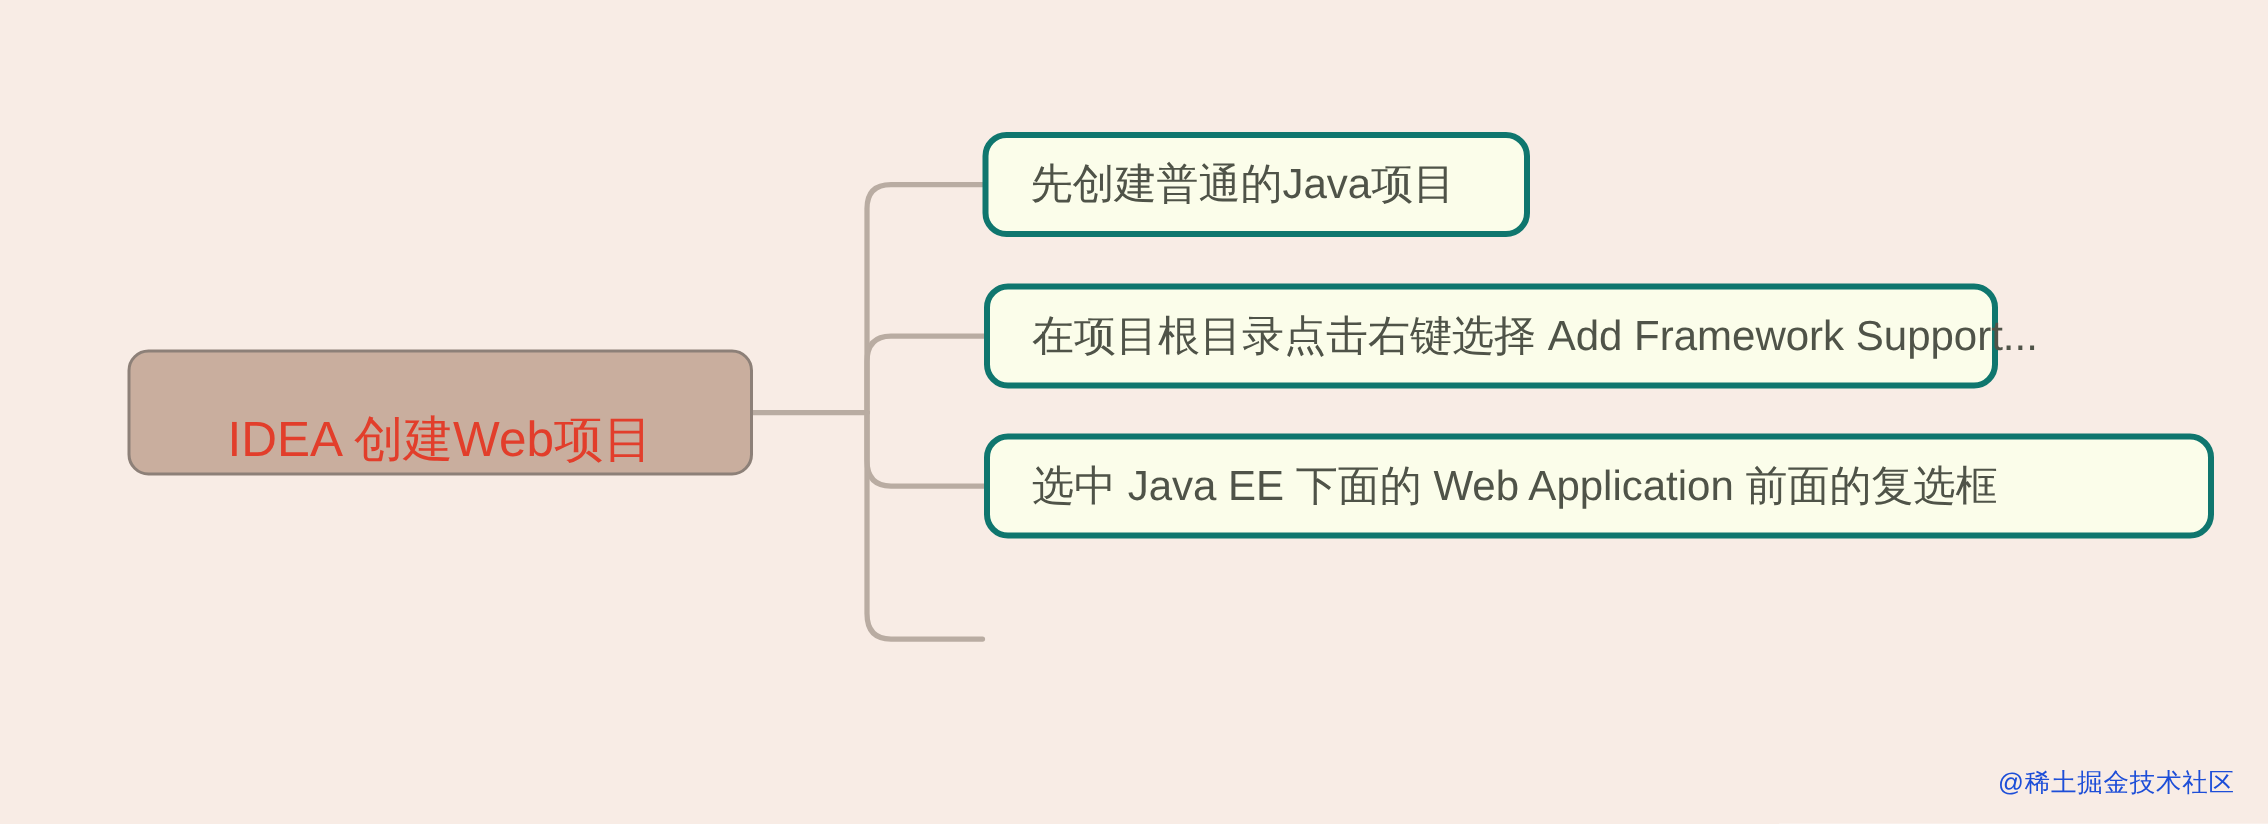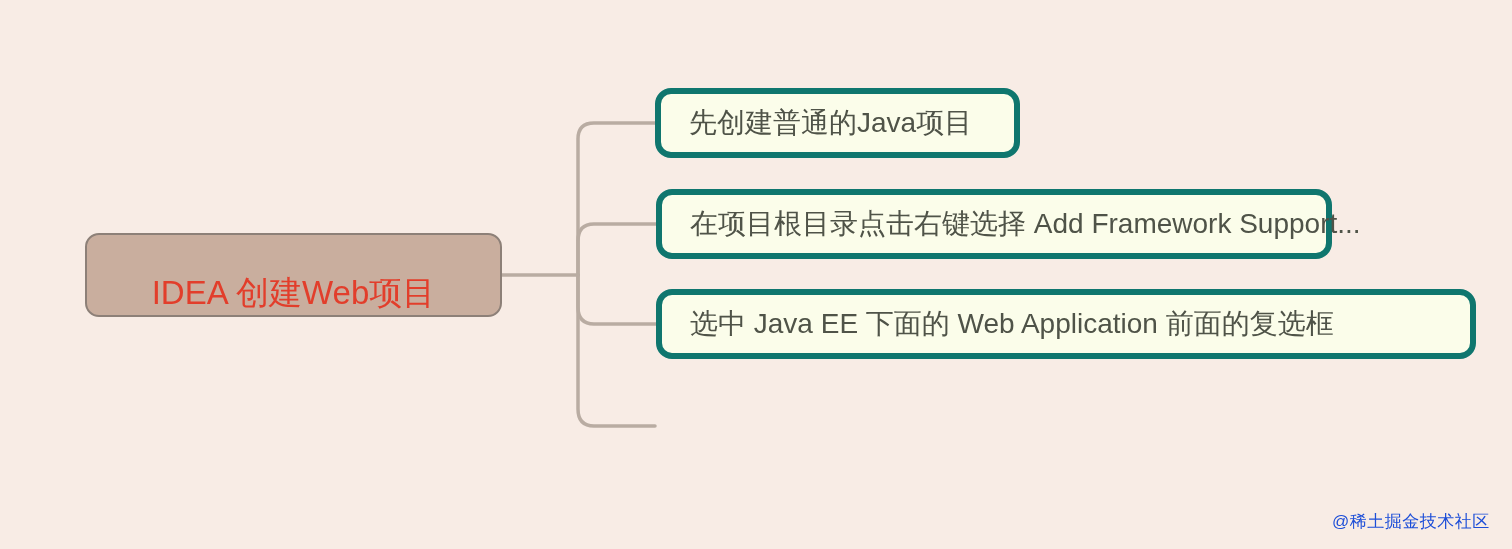--- a/index.html
+++ b/index.html
@@ -46,21 +46,21 @@
     justify-content: center;
   }
   .root-node .label {
     color: #e23e2b;
     font-size: 33px;
     white-space: nowrap;
     margin-top: 36px;
   }
   .child-node {
     background: #fbfdea;
-    border: 6px solid #0f766e;
+    border: 4px solid #0f766e;
     border-radius: 16px;
     height: 70px;
     padding: 0 28px;
     justify-content: flex-start;
   }
   .child-node .label {
     color: #4f5348;
     font-size: 28px;
     white-space: nowrap;
   }

